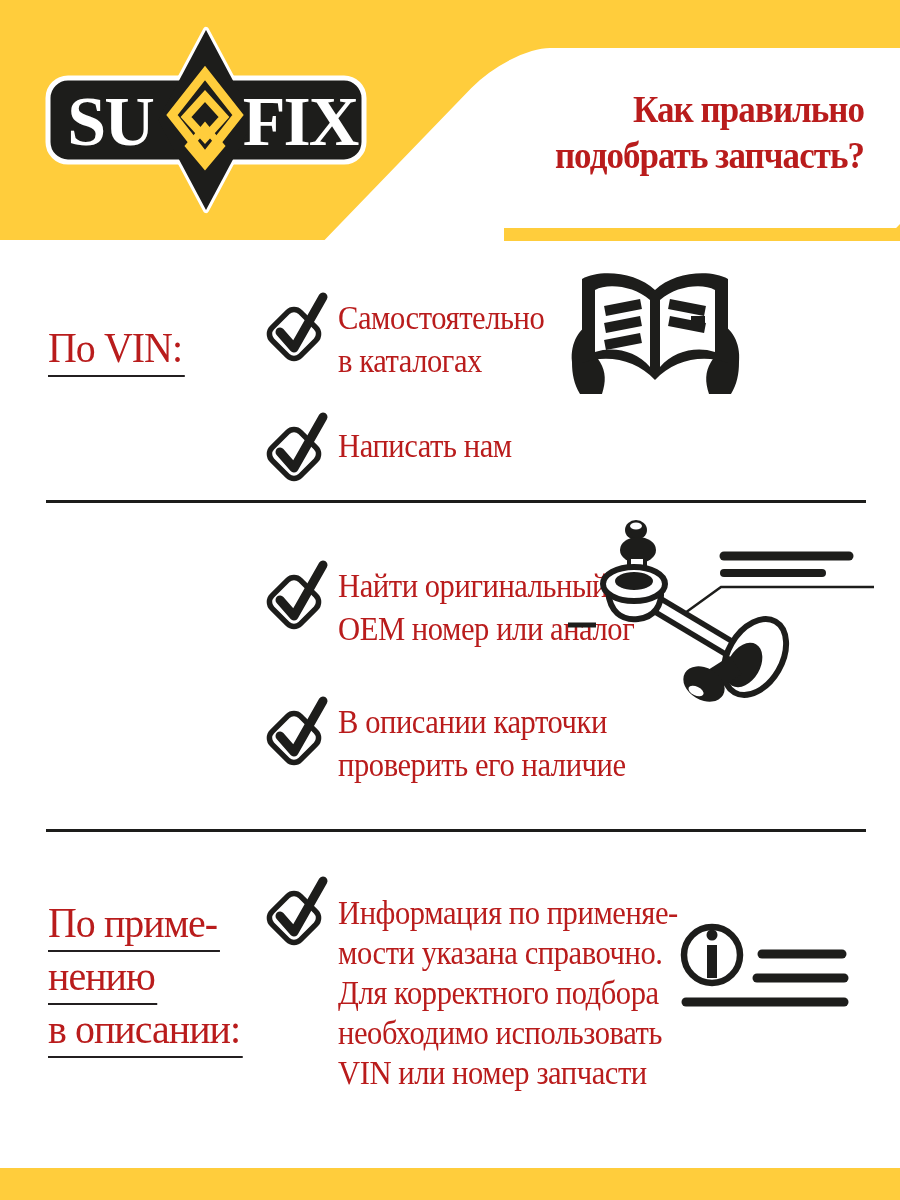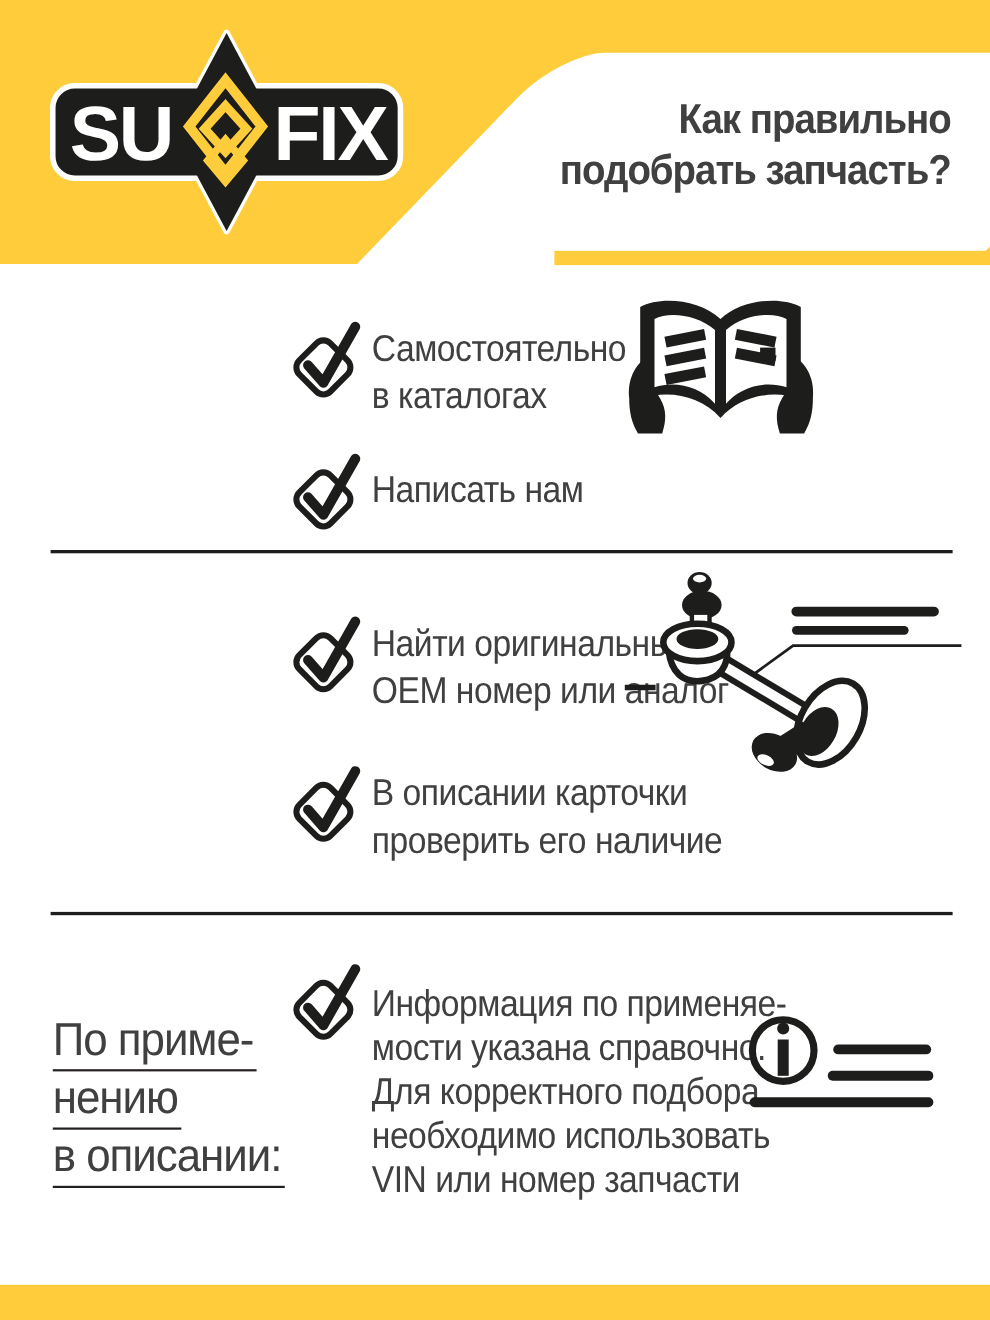--- a/index.html
+++ b/index.html
@@ -1,19 +1,19 @@
 <!DOCTYPE html>
 <html><head>
 <meta charset="utf-8">
 <style>
   html,body{margin:0;padding:0;background:#e9e9e9;}
   .canvas{
     position:relative;width:900px;height:1200px;margin:0 auto;
     background:#ffffff;overflow:hidden;
-    font-family:Liberation Sans, sans-serif;color:#404040;
+    font-family:Liberation Serif, serif;color:#b91c1c;
   }
   
   .header-bg{position:absolute;left:0;top:0;width:900px;height:240px;background:#FFCD3C;}
   .header-cutout{
     position:absolute;left:510px;top:48px;width:560px;height:192px;background:#ffffff;
     border-top-left-radius:40px;transform:skewX(-44deg);transform-origin:0 0;
   }
   .title-underline{position:absolute;left:504px;top:228px;width:396px;height:13px;background:#FFCD3C;}
   .brand-logo{position:absolute;left:40px;top:26px;width:332px;height:188px;}
   .title{
@@ -65,20 +65,23 @@
       <text x="70" y="95" font-size="70" font-weight="bold" fill="#ffffff" text-anchor="middle" dominant-baseline="central" letter-spacing="-2">SU</text>
       <text x="260" y="95" font-size="70" font-weight="bold" fill="#ffffff" text-anchor="middle" dominant-baseline="central" letter-spacing="-2">FIX</text>
     </svg>
   </div>
 
   <div class="title">
     <div>Как правильно</div>
     <div>подобрать запчасть?</div>
   </div>
 
+  <div class="sec-label" style="top:328px">
+    <span class="label-line">По VIN:</span>
+  </div>
 
   <svg class="check" style="left:266px;top:288px" viewBox="0 0 64 80">
     <rect x="8" y="26" width="40" height="40" rx="9" fill="none" stroke="#1d1d1b" stroke-width="5.5" transform="rotate(45 28 46)"></rect>
     <path d="M14 44 L28 60 L57 9" fill="none" stroke="#1d1d1b" stroke-width="9" stroke-linecap="round" stroke-linejoin="round"></path>
   </svg>
   <div class="item-text" style="left:338px;top:296px">
     <div>Самостоятельно</div>
     <div>в каталогах</div>
   </div>
 
@@ -158,21 +161,21 @@
     <ellipse cx="197" cy="147" rx="27" ry="41" fill="#ffffff" stroke="#1d1d1b" stroke-width="6" transform="rotate(30 197 147)"></ellipse>
     <ellipse cx="186" cy="155" rx="16" ry="24" fill="#1d1d1b" transform="rotate(30 186 155)"></ellipse>
 
     <path d="M150,160 L172,146 L184,164 L162,178 Z" fill="#1d1d1b"></path>
     <ellipse cx="146" cy="174" rx="22" ry="16" fill="#1d1d1b" transform="rotate(30 146 174)"></ellipse>
     <ellipse cx="138" cy="181" rx="8" ry="4.5" fill="#ffffff" transform="rotate(25 138 181)"></ellipse>
   </svg>
 
   <div class="divider" style="top:829px"></div>
 
-  <div class="sec-label" style="top:925px">
+  <div class="sec-label" style="top:903px">
     <span class="label-line">По приме-</span>
     <span class="label-line">нению</span>
     <span class="label-line">в описании:</span>
   </div>
 
   <svg class="check" style="left:266px;top:872px" viewBox="0 0 64 80">
     <rect x="8" y="26" width="40" height="40" rx="9" fill="none" stroke="#1d1d1b" stroke-width="5.5" transform="rotate(45 28 46)"></rect>
     <path d="M14 44 L28 60 L57 9" fill="none" stroke="#1d1d1b" stroke-width="9" stroke-linecap="round" stroke-linejoin="round"></path>
   </svg>
   <div class="item-text tight" style="left:338px;top:893px">

